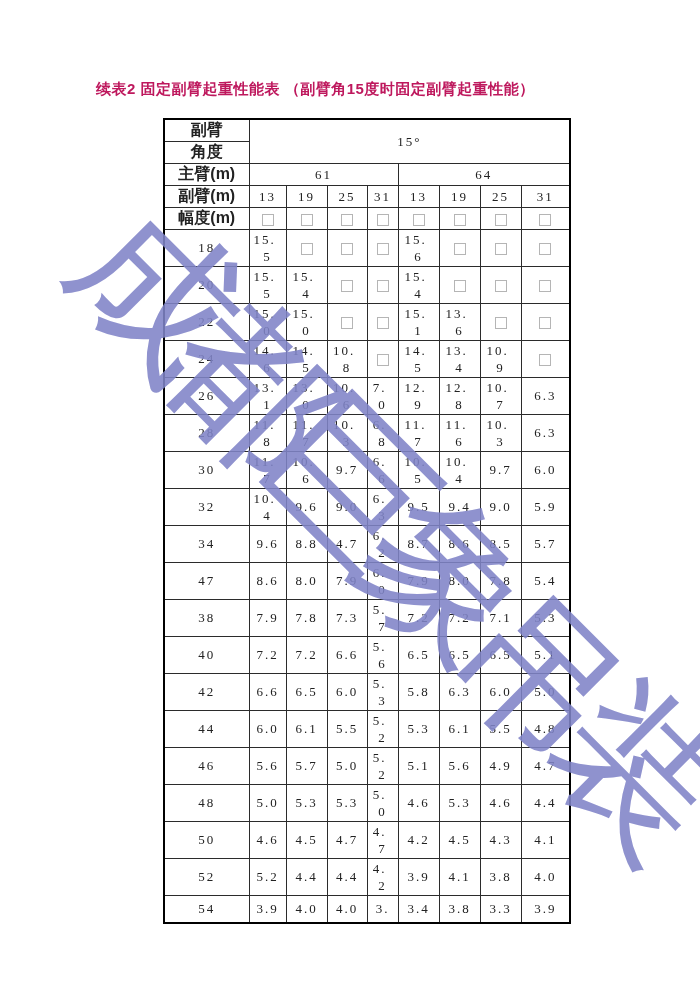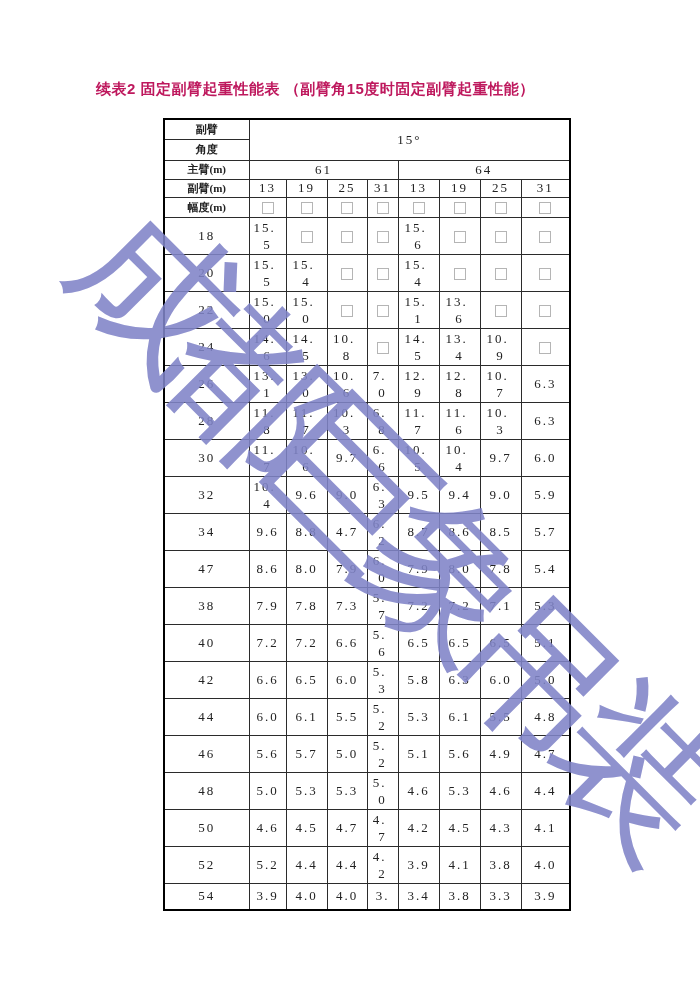--- a/index.html
+++ b/index.html
@@ -39,23 +39,23 @@
     color:#222;
   }
   tr.h1{height:20px;}
   tr.h2{height:21px;}
   tr.h3{height:19px;}
   tr.h4{height:18px;}
   tr.h5{height:20px;}
   tr.data{height:37px;}
   tr.short{height:27px;}
   td.hdr{
-    font-family:Liberation Serif, serif;
+    font-family:Liberation Sans, sans-serif;
     font-weight:bold;
-    font-size:11px;
+    font-size:16px;
     color:#000;
   }
   td.num{letter-spacing:2px;}
   td.wrap{
     white-space:pre-line;
     line-height:17px;
     text-indent:-6px;
     padding-left:3px;
   }
   span.box{

